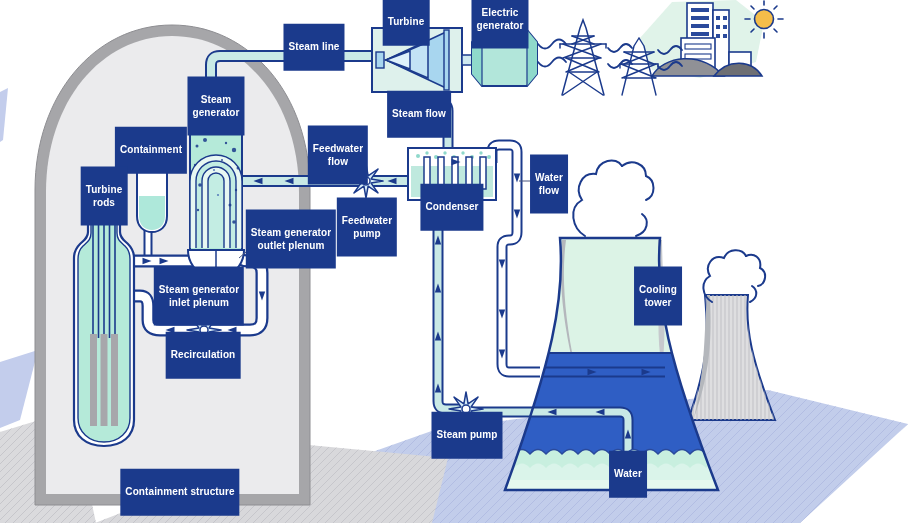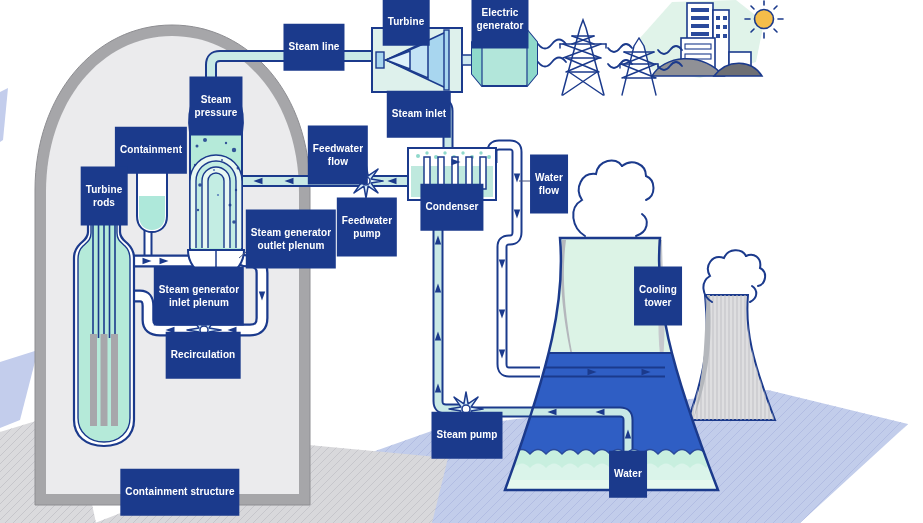--- a/index.html
+++ b/index.html
@@ -319,25 +319,25 @@
     <use href="#arr" transform="translate(552,412) rotate(180)"></use>
     <use href="#arr" transform="translate(628,434) rotate(270)"></use>
   </g>
 </svg>
 
 <div class="lbl" style="left:314px;top:47px">Steam line</div>
 <div class="lbl" style="left:406px;top:22px">Turbine</div>
 <div class="lbl" style="left:500px;top:19px">Electric
 generator</div>
 <div class="lbl" style="left:216px;top:106px">Steam
-pressure</div>
+generator</div>
 <div class="lbl" style="left:151px;top:150px">Containment</div>
 <div class="lbl" style="left:104px;top:196px">Turbine
 rods</div>
-<div class="lbl" style="left:419px;top:114px">Steam inlet</div>
+<div class="lbl" style="left:419px;top:114px">Steam flow</div>
 <div class="lbl" style="left:338px;top:155px">Feedwater
 flow</div>
 <div class="lbl" style="left:452px;top:207px">Condenser</div>
 <div class="lbl" style="left:367px;top:227px">Feedwater
 pump</div>
 <div class="lbl" style="left:549px;top:184px">Water
 flow</div>
 <div class="lbl" style="left:291px;top:239px">Steam generator
 outlet plenum</div>
 <div class="lbl" style="left:199px;top:296px">Steam generator

